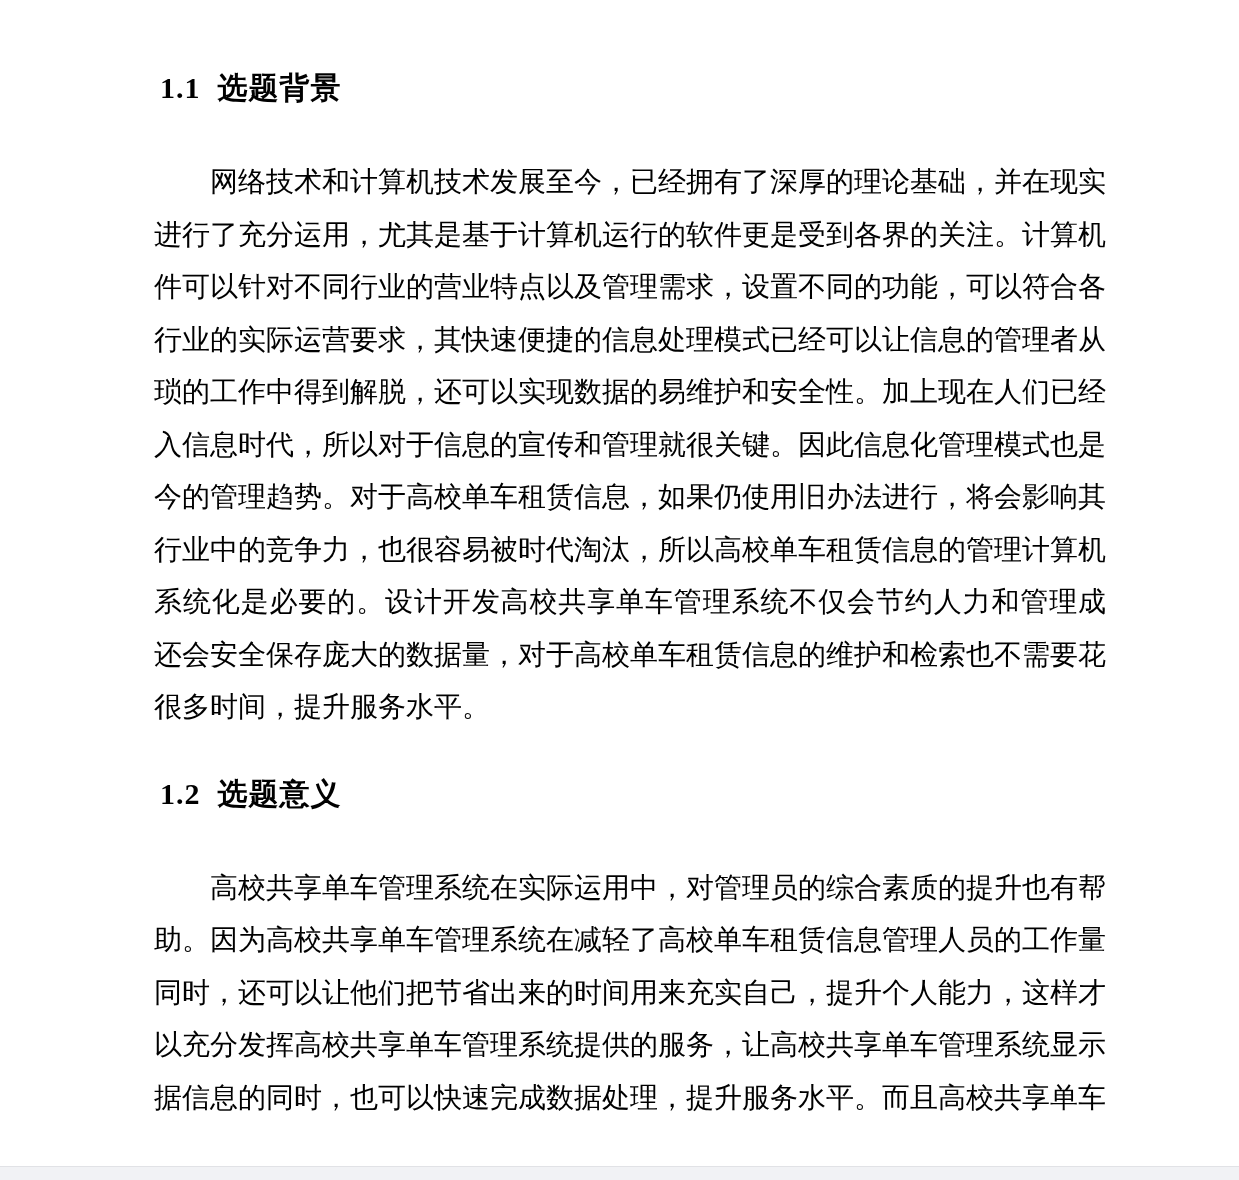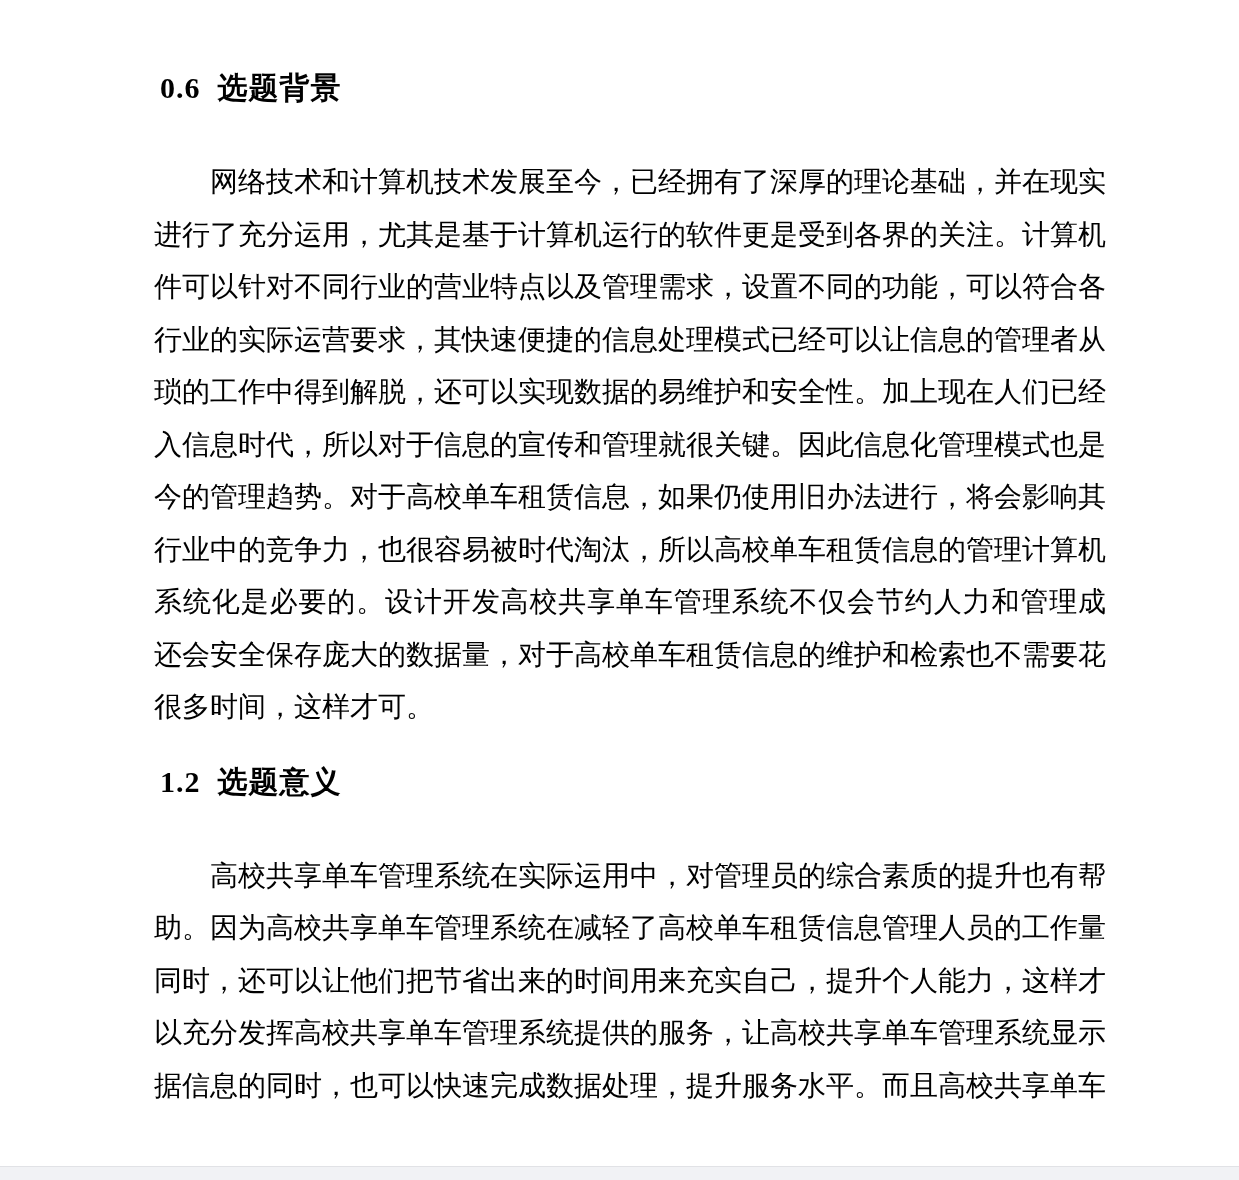--- a/index.html
+++ b/index.html
@@ -31,21 +31,21 @@
   }
   h2.section {
     margin: 0 0 0 6px;
     font-size: 30px;
     line-height: 40px;
     font-weight: bold;
     white-space: pre;
     letter-spacing: 1px;
   }
   h2.section-1 { margin-top: 68px; }
-  h2.section-2 { margin-top: 28px; }
+  h2.section-2 { margin-top: 40px; }
   .para {
     margin-top: 48px;
     width: 952px;
     font-size: 28px;
     line-height: 52.5px;
   }
   .para .line {
     text-align: justify;
     text-align-last: justify;
     height: 52.5px;
@@ -67,34 +67,34 @@
     border-top: 1px solid #e1e2e6;
     box-sizing: border-box;
   }
 </style>
 </head>
 <body>
 
 <div class="page">
 
 
-  <h2 class="section section-1">0.6  选题背景</h2>
+  <h2 class="section section-1">1.1  选题背景</h2>
 
   <div class="para">
       <div class="line first">网络技术和计算机技术发展至今，已经拥有了深厚的理论基础，并在现实中</div>
       <div class="line">进行了充分运用，尤其是基于计算机运行的软件更是受到各界的关注。计算机软</div>
       <div class="line">件可以针对不同行业的营业特点以及管理需求，设置不同的功能，可以符合各个</div>
       <div class="line">行业的实际运营要求，其快速便捷的信息处理模式已经可以让信息的管理者从繁</div>
       <div class="line">琐的工作中得到解脱，还可以实现数据的易维护和安全性。加上现在人们已经步</div>
       <div class="line">入信息时代，所以对于信息的宣传和管理就很关键。因此信息化管理模式也是当</div>
       <div class="line">今的管理趋势。对于高校单车租赁信息，如果仍使用旧办法进行，将会影响其在</div>
       <div class="line">行业中的竞争力，也很容易被时代淘汰，所以高校单车租赁信息的管理计算机化，</div>
       <div class="line">系统化是必要的。设计开发高校共享单车管理系统不仅会节约人力和管理成本，</div>
       <div class="line">还会安全保存庞大的数据量，对于高校单车租赁信息的维护和检索也不需要花费</div>
-      <div class="line last">很多时间，这样才可。</div>
+      <div class="line last">很多时间，提升服务水平。</div>
     </div>
 
   <h2 class="section section-2">1.2  选题意义</h2>
 
   <div class="para">
       <div class="line first">高校共享单车管理系统在实际运用中，对管理员的综合素质的提升也有帮</div>
       <div class="line">助。因为高校共享单车管理系统在减轻了高校单车租赁信息管理人员的工作量的</div>
       <div class="line">同时，还可以让他们把节省出来的时间用来充实自己，提升个人能力，这样才可</div>
       <div class="line">以充分发挥高校共享单车管理系统提供的服务，让高校共享单车管理系统显示数</div>
       <div class="line">据信息的同时，也可以快速完成数据处理，提升服务水平。而且高校共享单车管</div>

